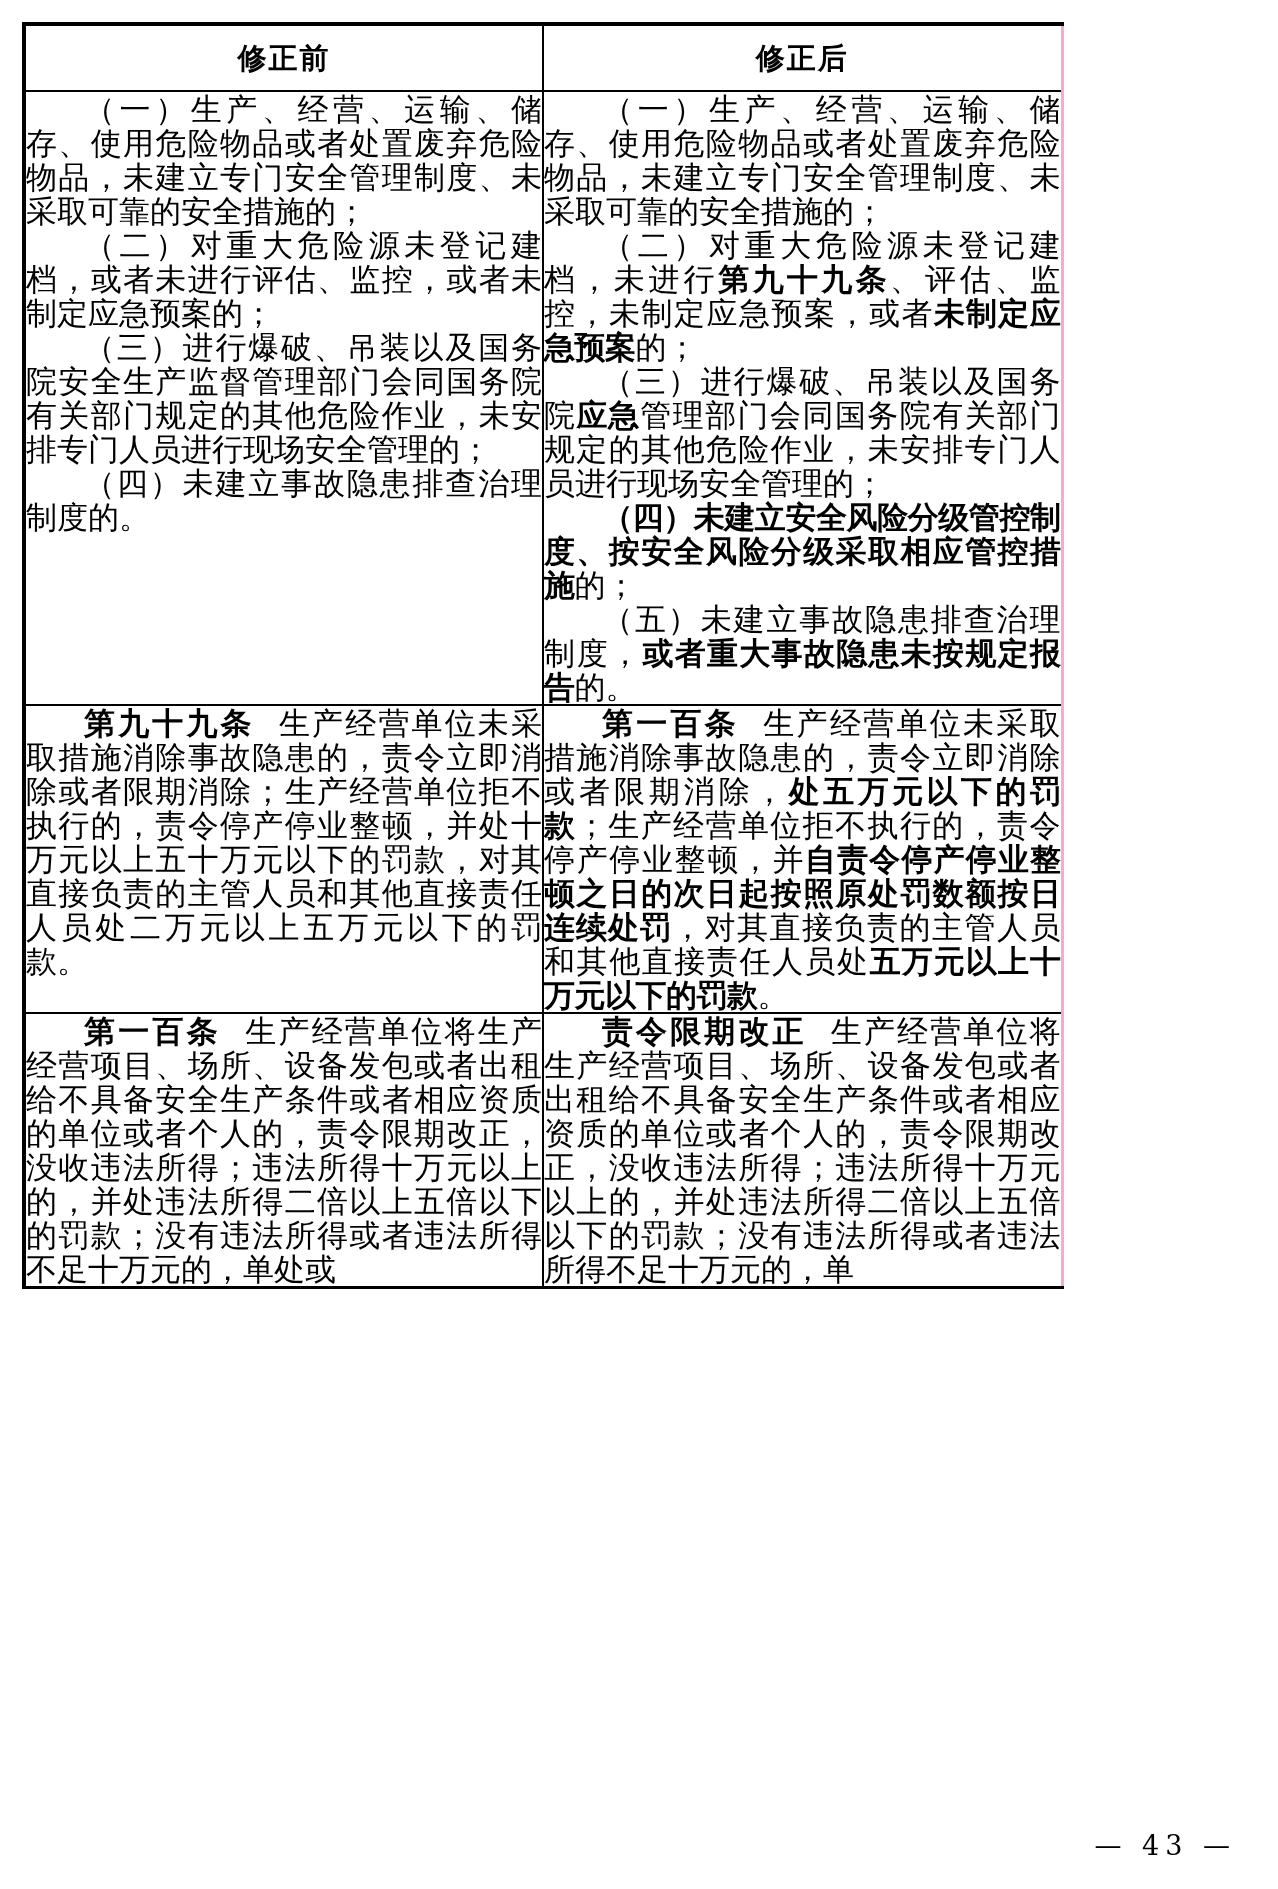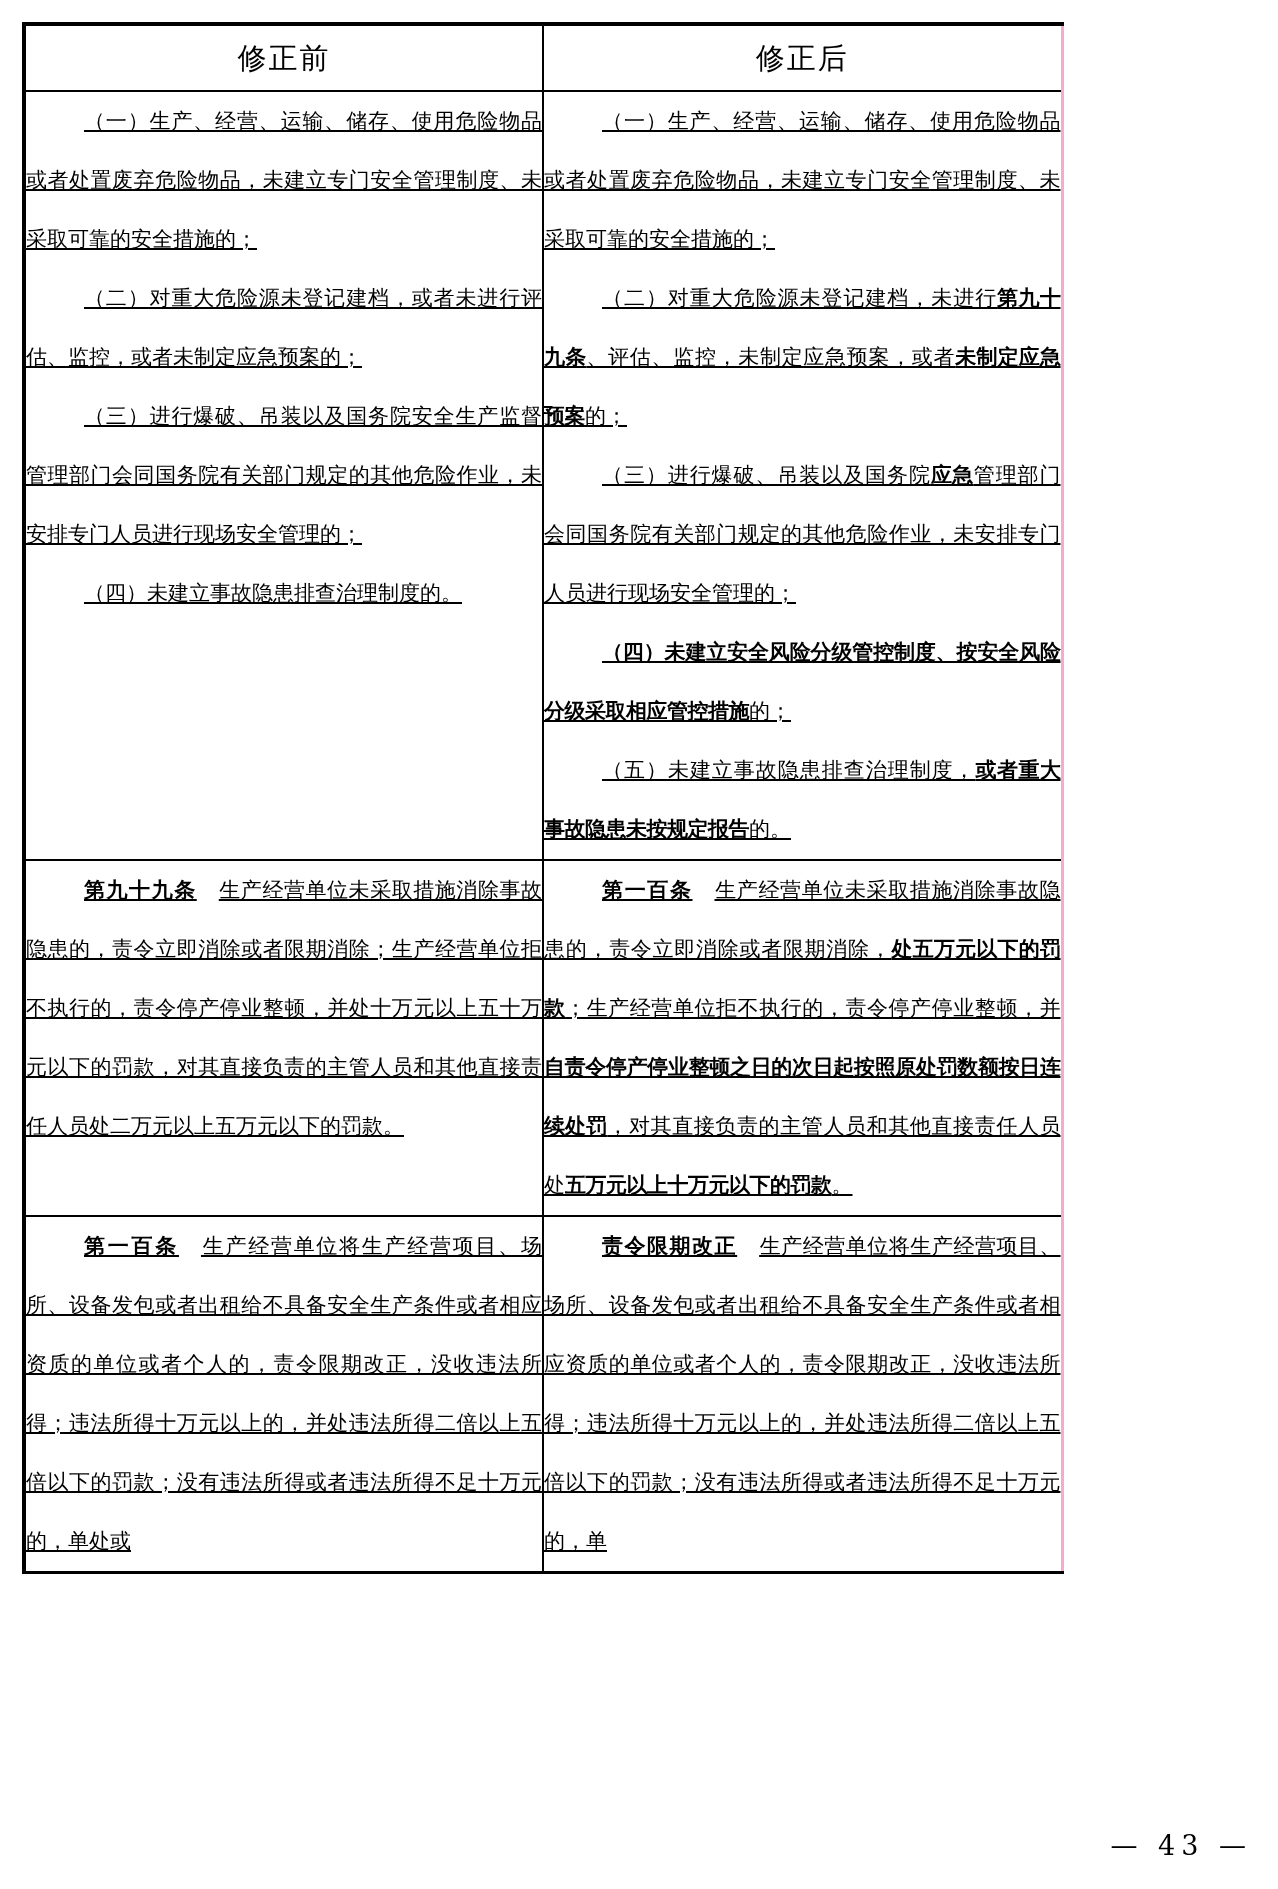--- a/index.html
+++ b/index.html
@@ -42,61 +42,60 @@
   }
   table.cmp td:first-child, table.cmp th:first-child {
     border-left: 4px solid #000;
   }
   table.cmp td:last-child, table.cmp th:last-child {
     border-right: 3px solid #f9a8d4;
   }
   .col-head {
     text-align: center;
     font-family: "DejaVu Sans", "Liberation Sans", sans-serif;
-    font-weight: normal;
+    font-weight: bold;
     font-size: 29px;
     letter-spacing: 2px;
     height: 64px;
     line-height: 64px;
     padding: 0 0 2px 0;
   }
   .cell {
     padding: 12px 14px 14px 16px;
   }
   .para {
     font-family: "DejaVu Serif", "Liberation Serif", serif;
-    font-size: 21px;
-    line-height: 59px;
+    font-size: 31px;
+    line-height: 34px;
     text-align: justify;
     text-justify: inter-character;
     text-align-last: left;
     letter-spacing: 0px;
     word-break: break-all;
     margin: 0;
     text-indent: 58px;
-    text-decoration: underline;
   }
   .para .b {
     font-family: "DejaVu Sans", "Liberation Sans", sans-serif;
     font-weight: bold;
     letter-spacing: -0.5px;
   }
   .para .art {
     font-family: "DejaVu Sans", "Liberation Sans", sans-serif;
     font-weight: bold;
     letter-spacing: 1px;
   }
   .para .gap {
     display: inline-block;
     width: 22px;
   }
   .footer {
     position: absolute;
     left: 22px;
-    right: 4px;
+    right: 20px;
     bottom: 28px;
     height: 40px;
     text-align: center;
   }
   .pageno {
     position: absolute;
     right: 22px;
     bottom: 0;
     font-family: "DejaVu Serif", "Liberation Serif", serif;
     font-size: 27px;

